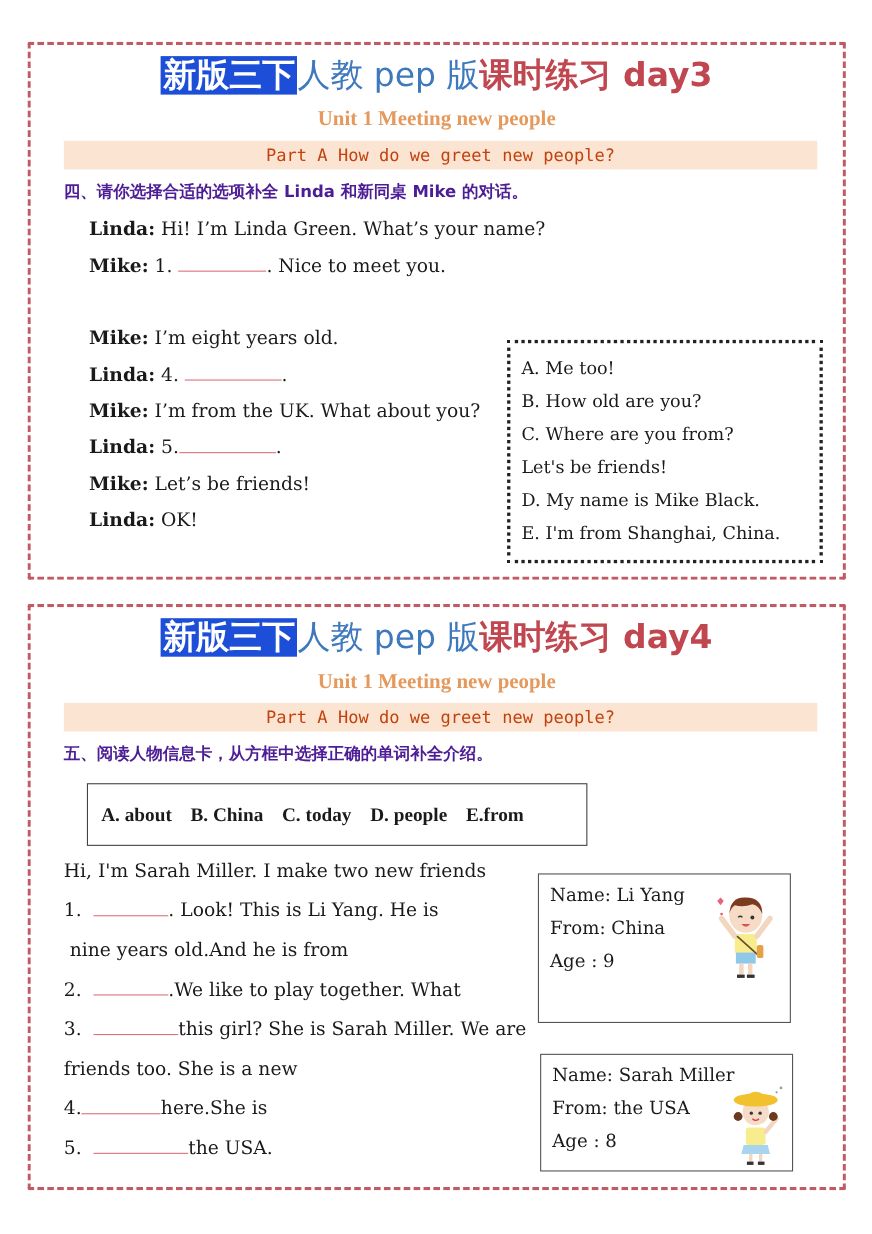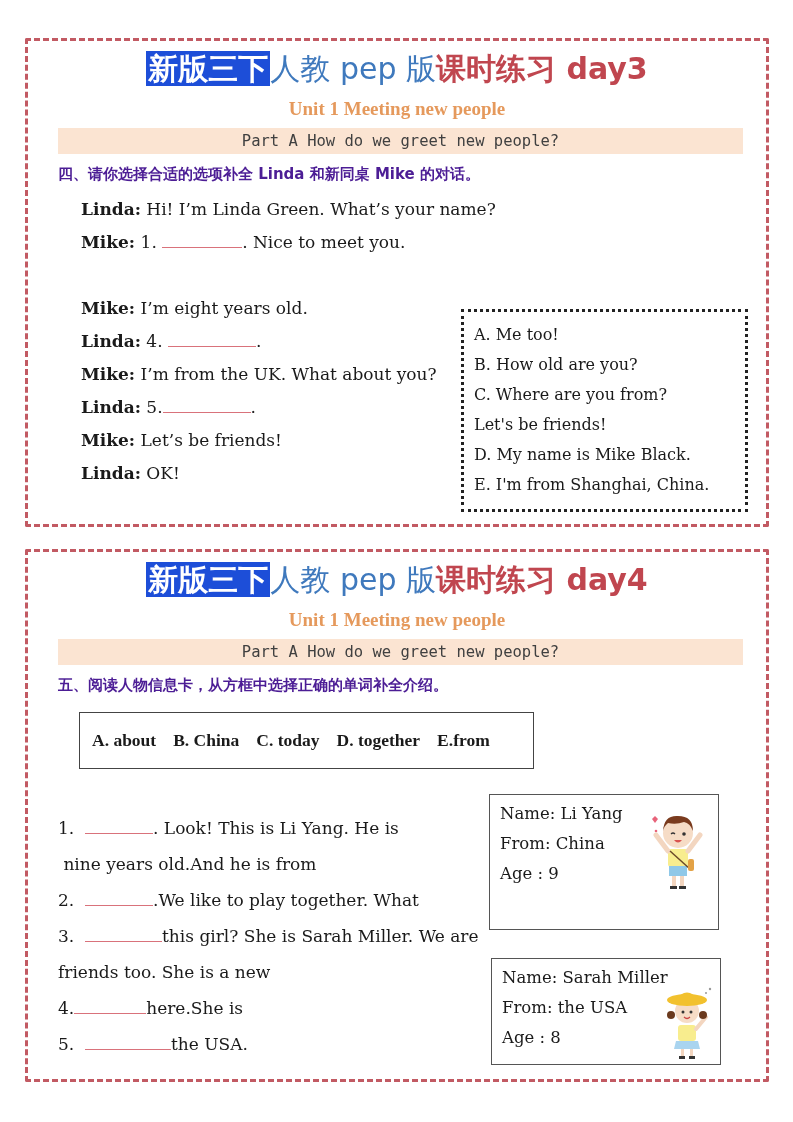--- a/index.html
+++ b/index.html
@@ -38,21 +38,21 @@
       font-size: 19px;
       color: #e5995c;
     }
     .part-bar {
       position: absolute; left: 30px; width: 685px; height: 26px;
       background: #fbe4d2;
       text-align: center;
       font-family: "DejaVu Sans Mono", monospace;
       font-size: 15.5px;
       line-height: 26px;
-      color: #404040;
+      color: #c2410c;
     }
     .instr {
       position: absolute; left: 30px;
       font-family: "DejaVu Sans", sans-serif;
       font-weight: bold;
       font-size: 15px;
       color: #4c1d95;
       white-space: nowrap;
     }
 
@@ -162,23 +162,26 @@
 <div class="card card-2">
   <div class="watermark">&nbsp;</div>
   <div class="title" style="top:8px;">
     <span class="t-purple">新版三下</span><span class="t-blue">人教 pep 版</span><span class="t-red">课时练习</span><span class="t-red"> day4</span>
   </div>
   <div class="unit" style="top:57px;">Unit 1 Meeting new people</div>
   <div class="part-bar" style="top:87px;">Part A How do we greet new people?</div>
   <div class="instr" style="top:124px;">五、阅读人物信息卡，从方框中选择正确的单词补全介绍。</div>
 
   <div class="word-box">
-    <span>A. about</span><span>B. China</span><span>C. today</span><span>D. together</span><span>E.from</span>
-  </div>
-
+    <span>A. about</span><span>B. China</span><span>C. today</span><span>D. people</span><span>E.from</span>
+  </div>
+
+  <div class="line" style="top:229px;">
+    <span>Hi, I'm Sarah Miller. I make two new friends</span>
+  </div>
   <div class="line" style="top:265px;">
     <span style="white-space:pre;">1.  </span><span class="blank" style="width:68px;"></span><span>. Look! This is Li Yang. He is</span>
   </div>
   <div class="line" style="top:301px;">
     <span style="white-space:pre;"> nine years old.And he is from</span>
   </div>
   <div class="line" style="top:337px;">
     <span style="white-space:pre;">2.  </span><span class="blank" style="width:68px;"></span><span>.We like to play together. What</span>
   </div>
   <div class="line" style="top:373px;">

